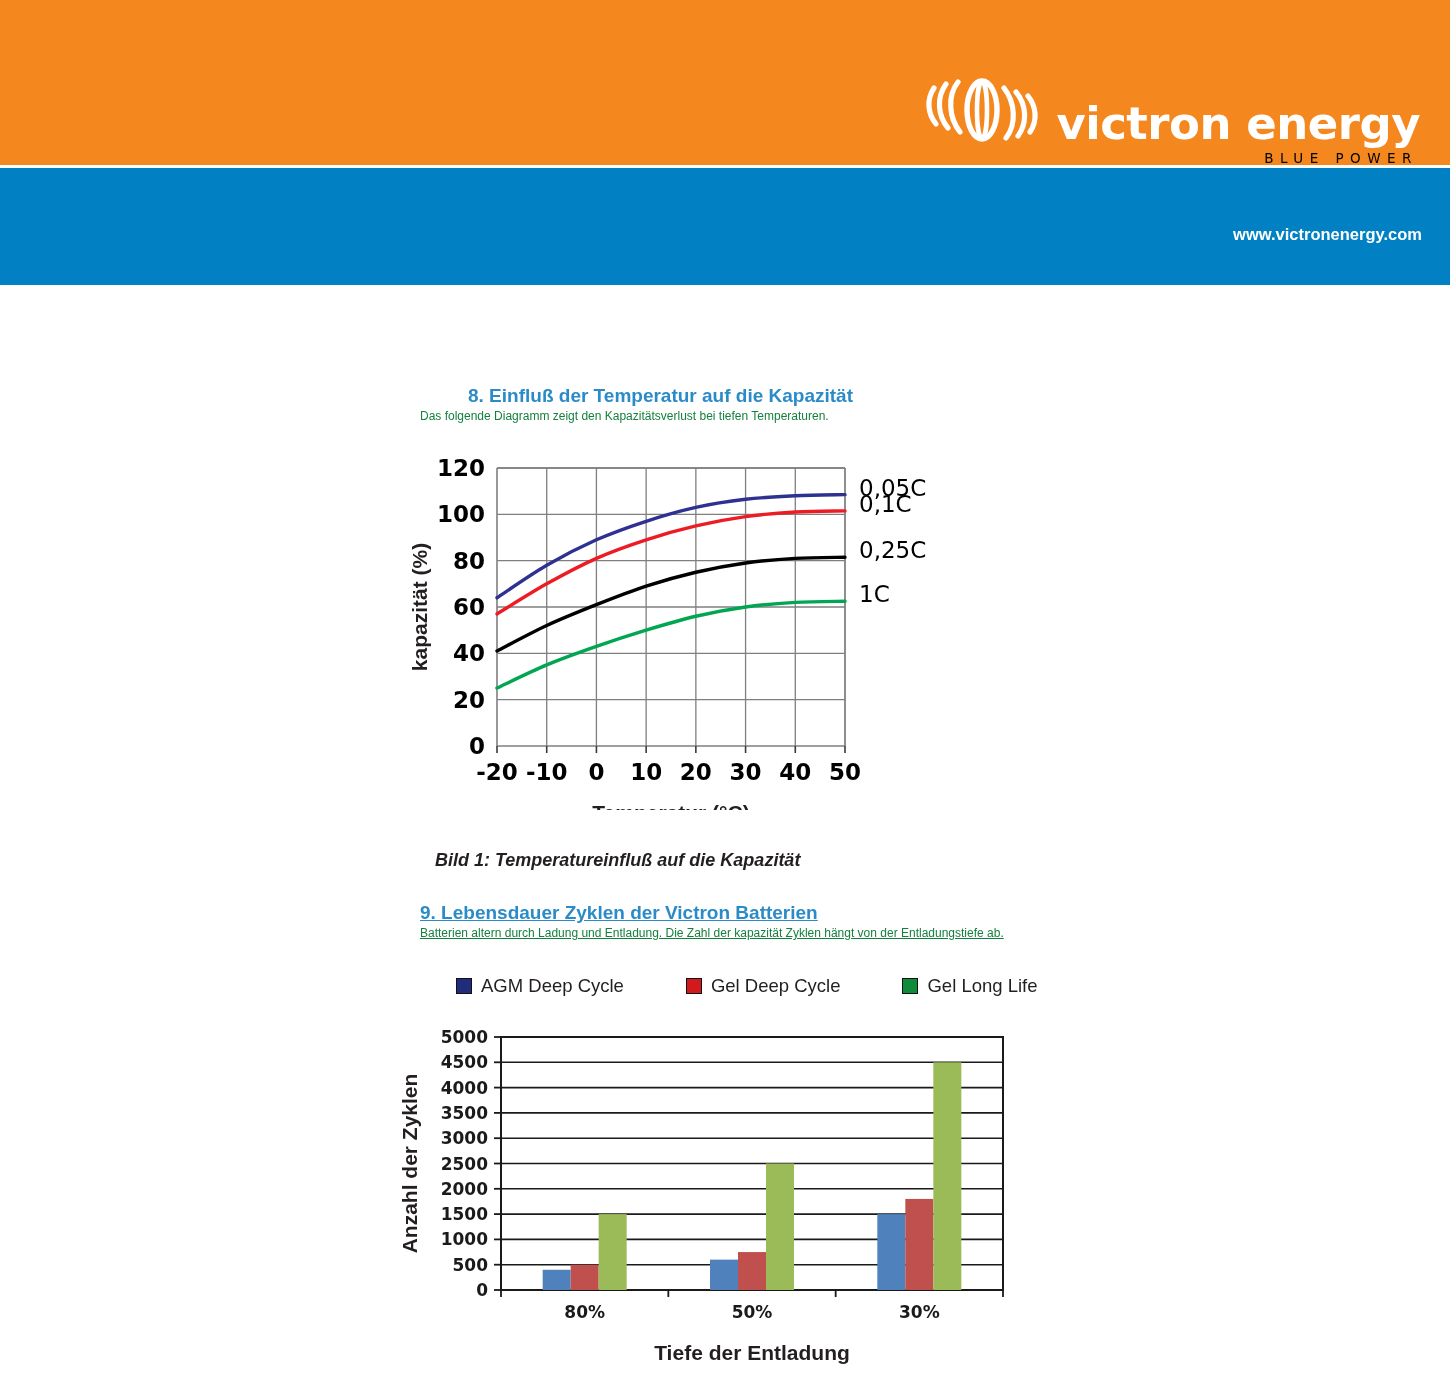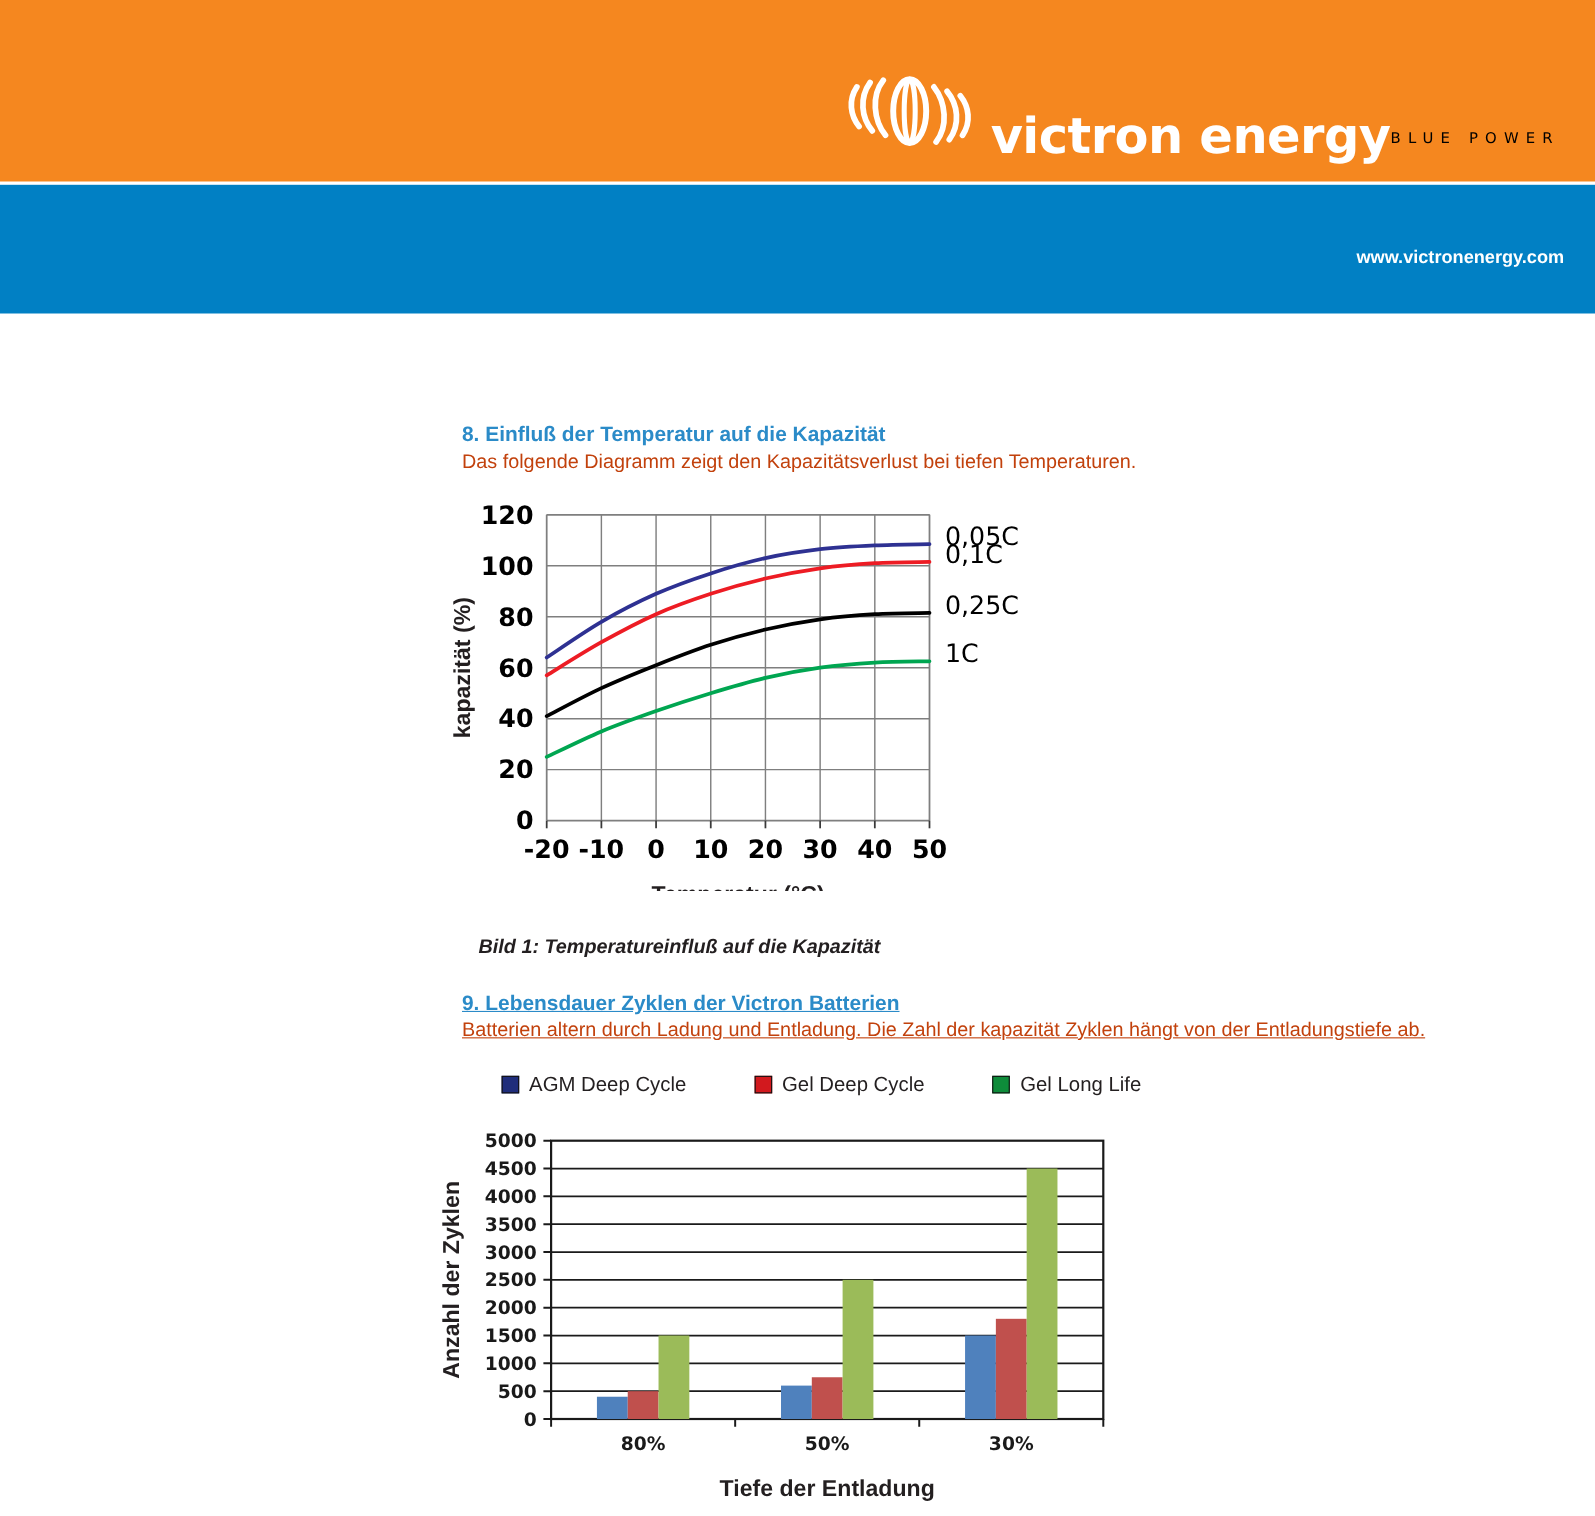--- a/index.html
+++ b/index.html
@@ -31,22 +31,22 @@
   .logo-wrap {
     position: absolute;
     right: 30px; top: 55px;
     display: flex;
     align-items: center;
     gap: 14px;
   }
   .logo-mark { width: 120px; height: 72px; display:block; }
   .logo-text-block {
     display: flex;
-    flex-direction: row;
-    align-items: center;
+    flex-direction: column;
+    align-items: flex-end;
     line-height: 1;
     margin-top: 46px;
   }
   .logo-word {
     color: #ffffff;
     font-size: 45px;
     font-weight: bold;
     letter-spacing: -0.5px;
     font-family: "DejaVu Sans", sans-serif;
   }
@@ -76,27 +76,27 @@
     position: absolute;
     left: 420px;
     color: #2B8BC8;
     font-size: 19px;
     font-weight: bold;
     white-space: nowrap;
   }
   .sec-body {
     position: absolute;
     left: 420px;
-    color: #c2410c;
-    font-size: 18px;
+    color: #15803d;
+    font-size: 12px;
     white-space: nowrap;
   }
   .u { text-decoration: underline; }
 
-  #sec8-heading { top: 100px; }
+  #sec8-heading { top: 100px; margin-left: 48px; }
   #sec8-body    { top: 124px; }
 
   .fig-caption {
     position: absolute;
     left: 435px;
     top: 565px;
     font-size: 18px;
     font-weight: bold;
     color: #231F20;
     white-space: nowrap;

